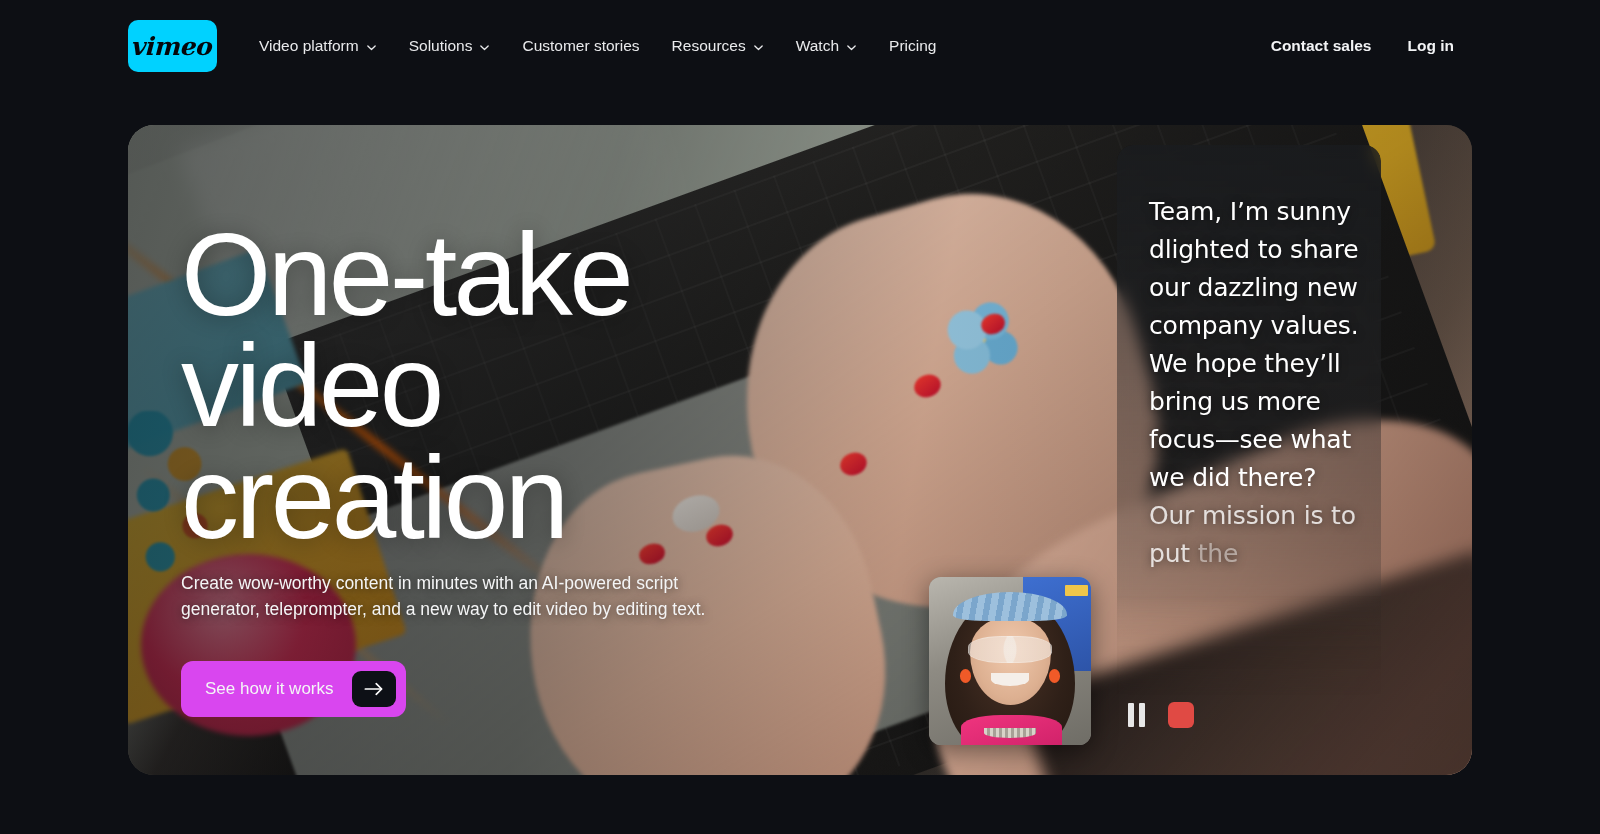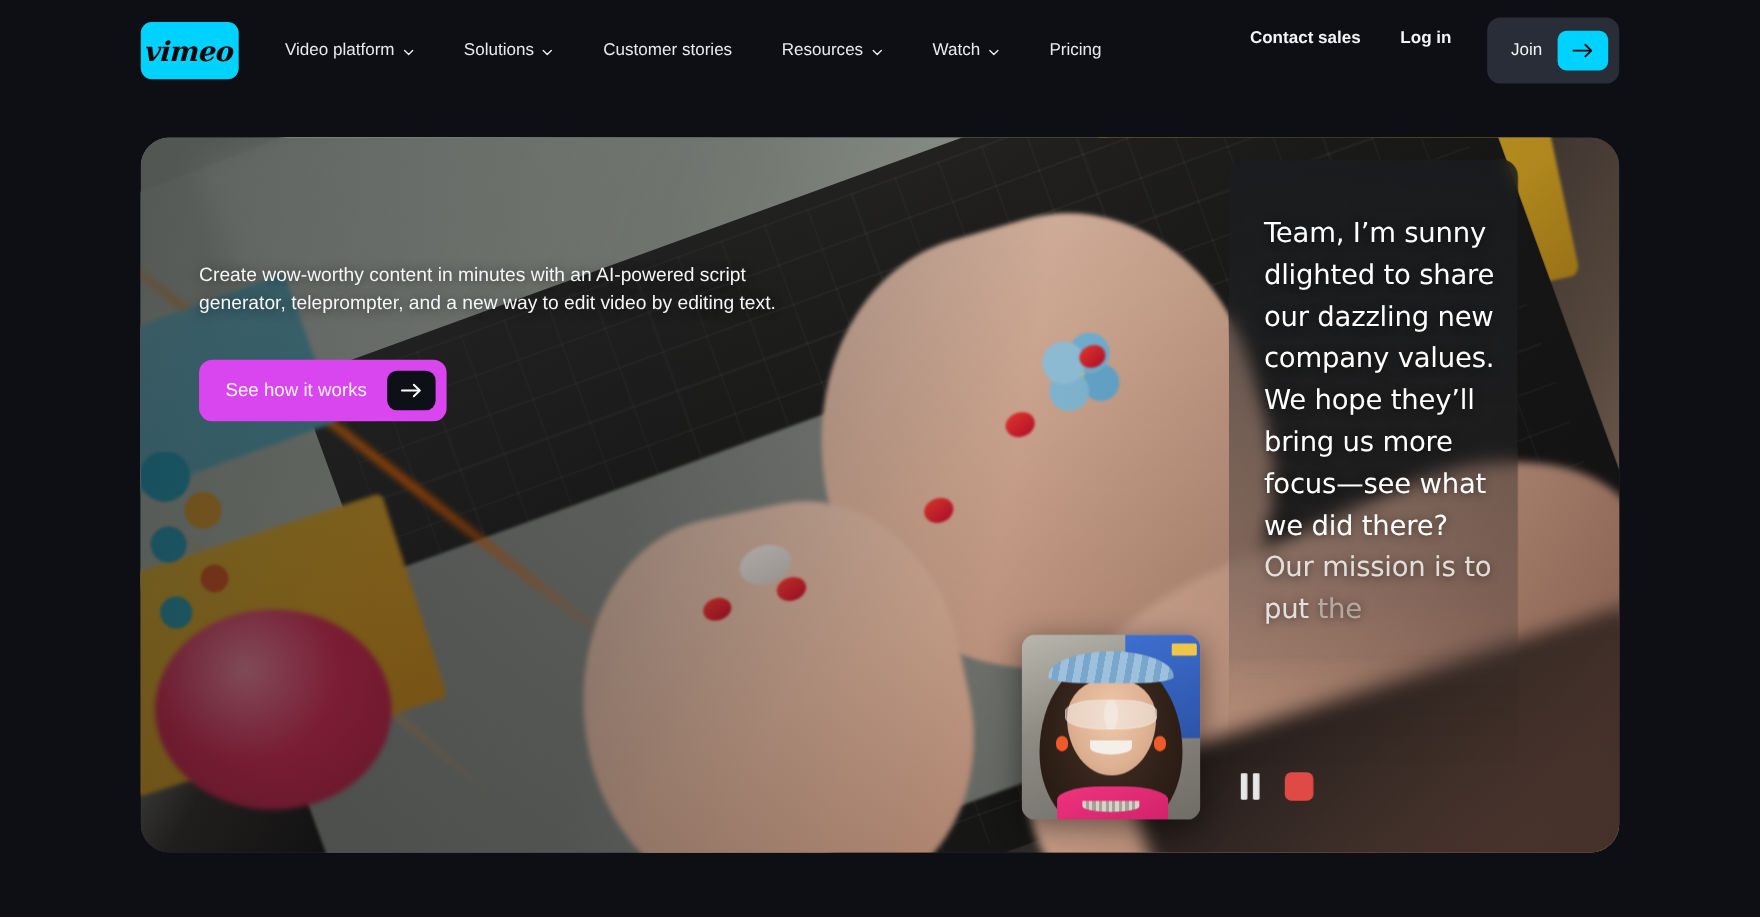--- a/index.html
+++ b/index.html
@@ -52,21 +52,21 @@
     color: #05070a;
     letter-spacing: -0.5px;
     transform: skewX(-4deg);
     line-height: 1;
   }
 
   .nav {
     display: flex;
     align-items: flex-start;
     margin-left: 26px;
-    gap: 13px;
+    gap: 0px;
   }
   .nav-item {
     display: flex;
     align-items: center;
     gap: 7px;
     padding: 8px 16px;
     font-size: 15.5px;
     color: #e9eaec;
     cursor: pointer;
     white-space: nowrap;
@@ -624,29 +624,20 @@
 
       <div class="nav-item">
         <span>Pricing</span>
       </div>
 
     </nav>
 
     <div class="header-right">
       <div class="hdr-link">Contact sales</div>
       <div class="hdr-link">Log in</div>
-      <div class="join-wrap">
-        <span class="join-label">Join</span>
-        <span class="join-arrow">
-          <svg width="20" height="16" viewBox="0 0 22 16">
-            <path d="M1.5 8 H19" stroke="#06080b" stroke-width="1.9" stroke-linecap="round"></path>
-            <path d="M13.4 2.2 L19.4 8 L13.4 13.8" fill="none" stroke="#06080b" stroke-width="1.9" stroke-linecap="round" stroke-linejoin="round"></path>
-          </svg>
-        </span>
-      </div>
     </div>
 
   </header>
 
   <section class="hero">
 
     <div class="bg-base"></div>
     <div class="bg-screen"></div>
     <div class="bg-screen-glare"></div>
     <div class="bg-mousepad"></div>
@@ -698,20 +689,25 @@
     <div class="controls">
       <div class="ctl-pause">
         <i></i>
         <i></i>
       </div>
       <div class="ctl-stop"></div>
     </div>
 
     <div class="hero-copy">
 
+      <h1 class="headline">
+        <span>One-take</span>
+        <span>video</span>
+        <span>creation</span>
+      </h1>
 
       <p class="subhead">Create wow-worthy content in minutes with an AI-powered script generator, teleprompter, and a new way to edit video by editing text.</p>
 
       <div class="cta-row">
 
 
         <button class="btn btn-secondary">
           <span class="btn-label">See how it works</span>
           <span class="btn-arrow">
             <svg width="20" height="16" viewBox="0 0 22 16">

